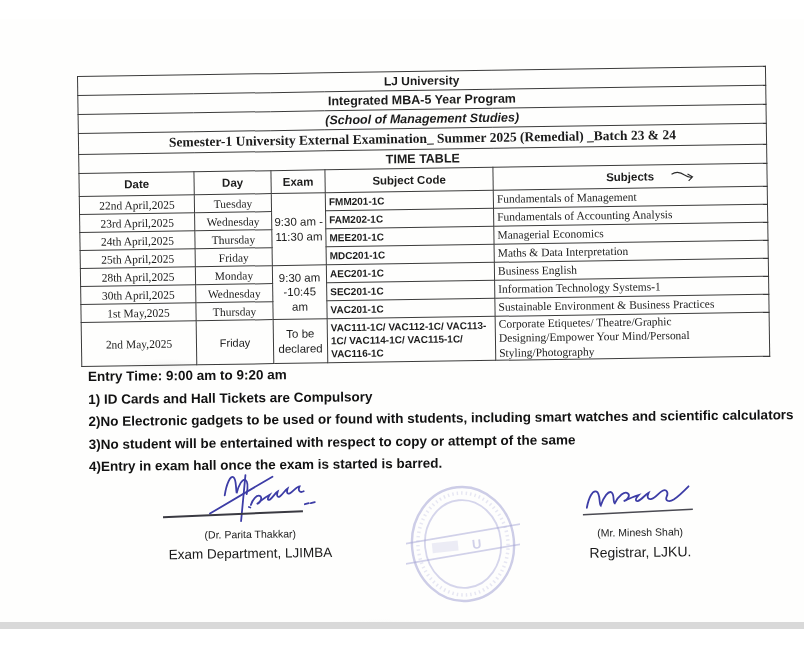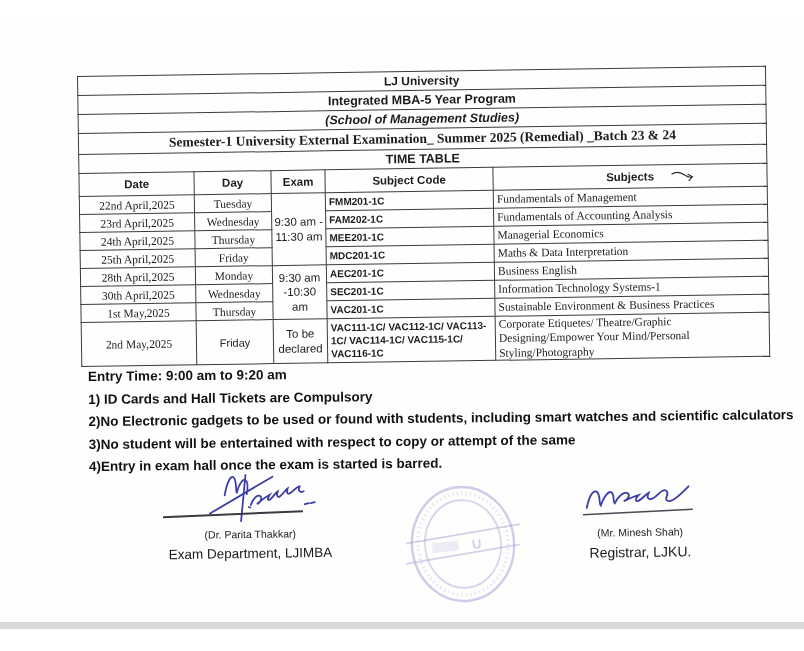--- a/index.html
+++ b/index.html
@@ -120,21 +120,21 @@
             <td class="c-date">25th April,2025</td>
             <td class="c-day">Friday</td>
             <td class="c-code">MDC201-1C</td>
             <td class="c-subject">Maths &amp; Data Interpretation</td>
           </tr>
           <tr>
             <td class="c-date">28th April,2025</td>
             <td class="c-day">Monday</td>
             <td rowspan="3" class="c-time">
               <div>9:30 am</div>
-              <div>-10:30 am</div>
+              <div>-10:45 am</div>
             </td>
             <td class="c-code">AEC201-1C</td>
             <td class="c-subject">Business English</td>
           </tr>
           <tr>
             <td class="c-date">30th April,2025</td>
             <td class="c-day">Wednesday</td>
             <td class="c-code">SEC201-1C</td>
             <td class="c-subject">Information Technology Systems-1</td>
           </tr>

